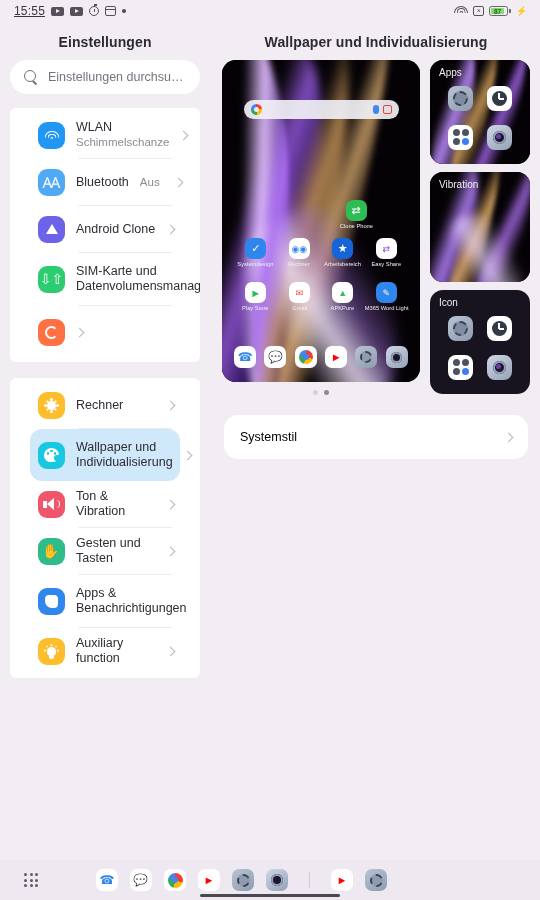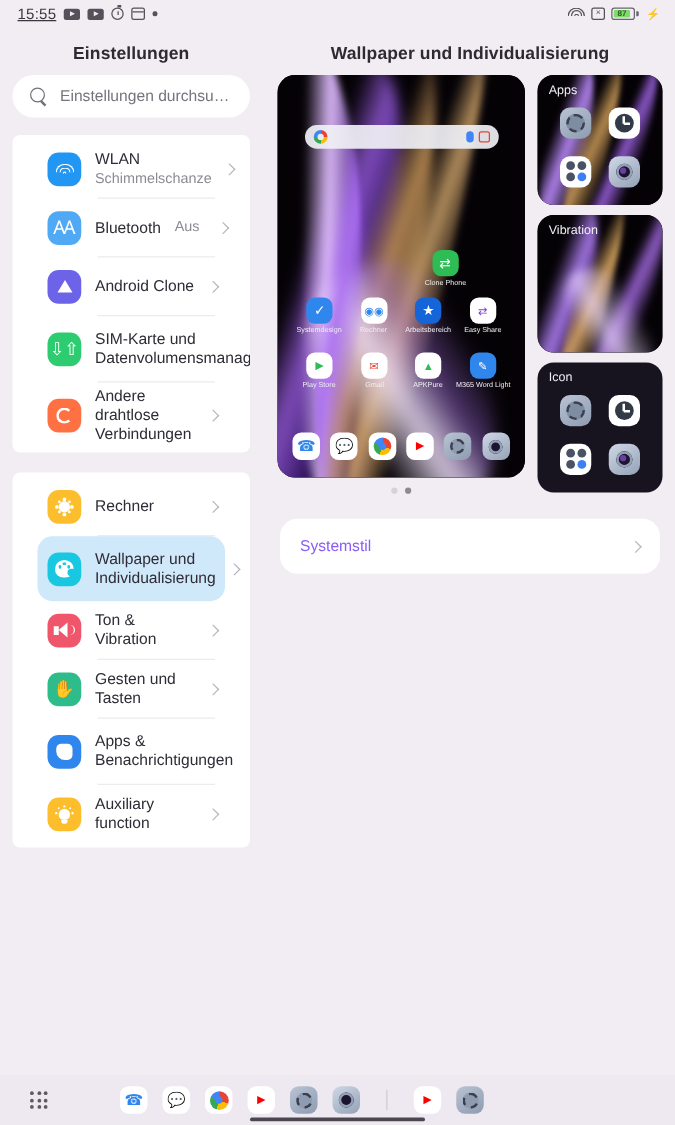--- a/index.html
+++ b/index.html
@@ -182,21 +182,21 @@
   .minigrid { display: grid; grid-template-columns: 1fr 1fr; gap: 2px; }
   .minigrid span { width: 7px; height: 7px; border-radius: 50%; background: #4a5263; display: block; }
   .minigrid span.blue { background: #3d7ff2; }
   .lens2 { width: 13px; height: 13px; border-radius: 50%; background: #1b1530;
     box-shadow: inset 0 0 0 2px #93a0b6; position: relative; }
   .lens2::after { content:""; position:absolute; left:3px; top:3px; width:5px; height:5px;
     border-radius:50%; background:#6b3fa0; }
 
   .syscard { background: #fff; border-radius: 14px; margin: 20px 6px 0; padding: 0 16px;
     height: 44px; display: flex; align-items: center; }
-  .syscard .lb { flex: 1; font-size: 12.5px; color: #8b5cf6; }
+  .syscard .lb { flex: 1; font-size: 12.5px; color: #000000; }
 
   
   .taskbar { position: absolute; left: 0; bottom: 0; width: 540px; height: 40px;
     background: #eee8f0; display: flex; align-items: center; padding: 0 24px; }
   .tb-drawer { display: grid; grid-template-columns: repeat(3,3px); gap: 2.5px; margin-right: 58px; }
   .tb-drawer span { width: 3px; height: 3px; background: #5d5a64; border-radius: 50%; }
   .tb-apps { display: flex; align-items: center; gap: 12px; }
   .tb-ic { width: 22px; height: 22px; border-radius: 7px; display: flex; align-items: center;
     justify-content: center; font-size: 12px; }
   .tb-div { width: 1px; height: 16px; background: #cfc9d4; margin: 0 9px; }
@@ -289,21 +289,20 @@
               <span class="g-sim">⇩⇧</span>
             </span>
           <span class="row-label">SIM-Karte und Datenvolumensmanagement</span>
 
         </div>
         <div class="sep"></div>
         <div class="row tall">
           <span class="row-ico" style="background:#ff7043">
               <span class="g-sync"></span>
             </span>
-          <span class="row-label">Andere drahtlose Verbindungen</span>
           <span class="chev"></span>
         </div>
       </div>
 
       <div class="group">
         <div class="row">
           <span class="row-ico" style="background:#fcbe2d">
               <span class="g-sun"></span>
             </span>
           <span class="row-label">Rechner</span>

